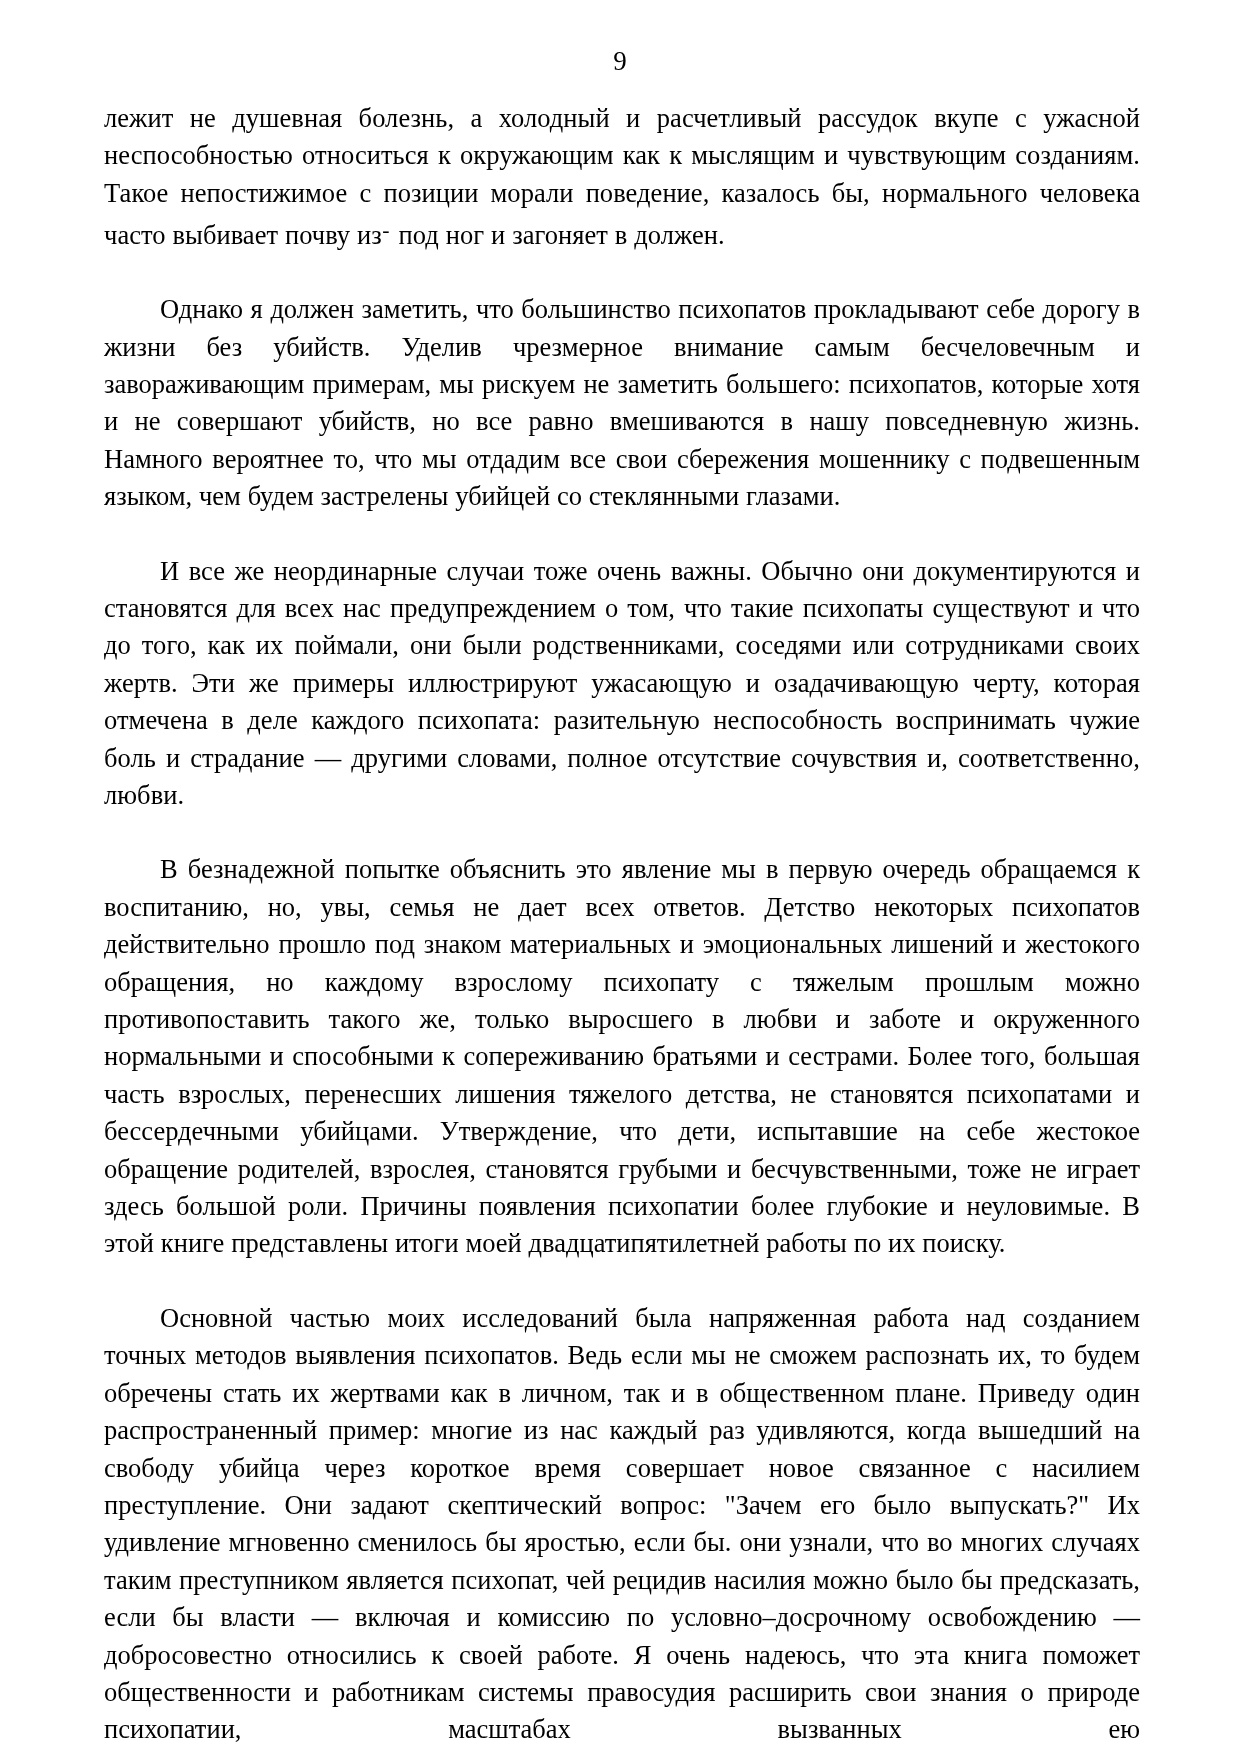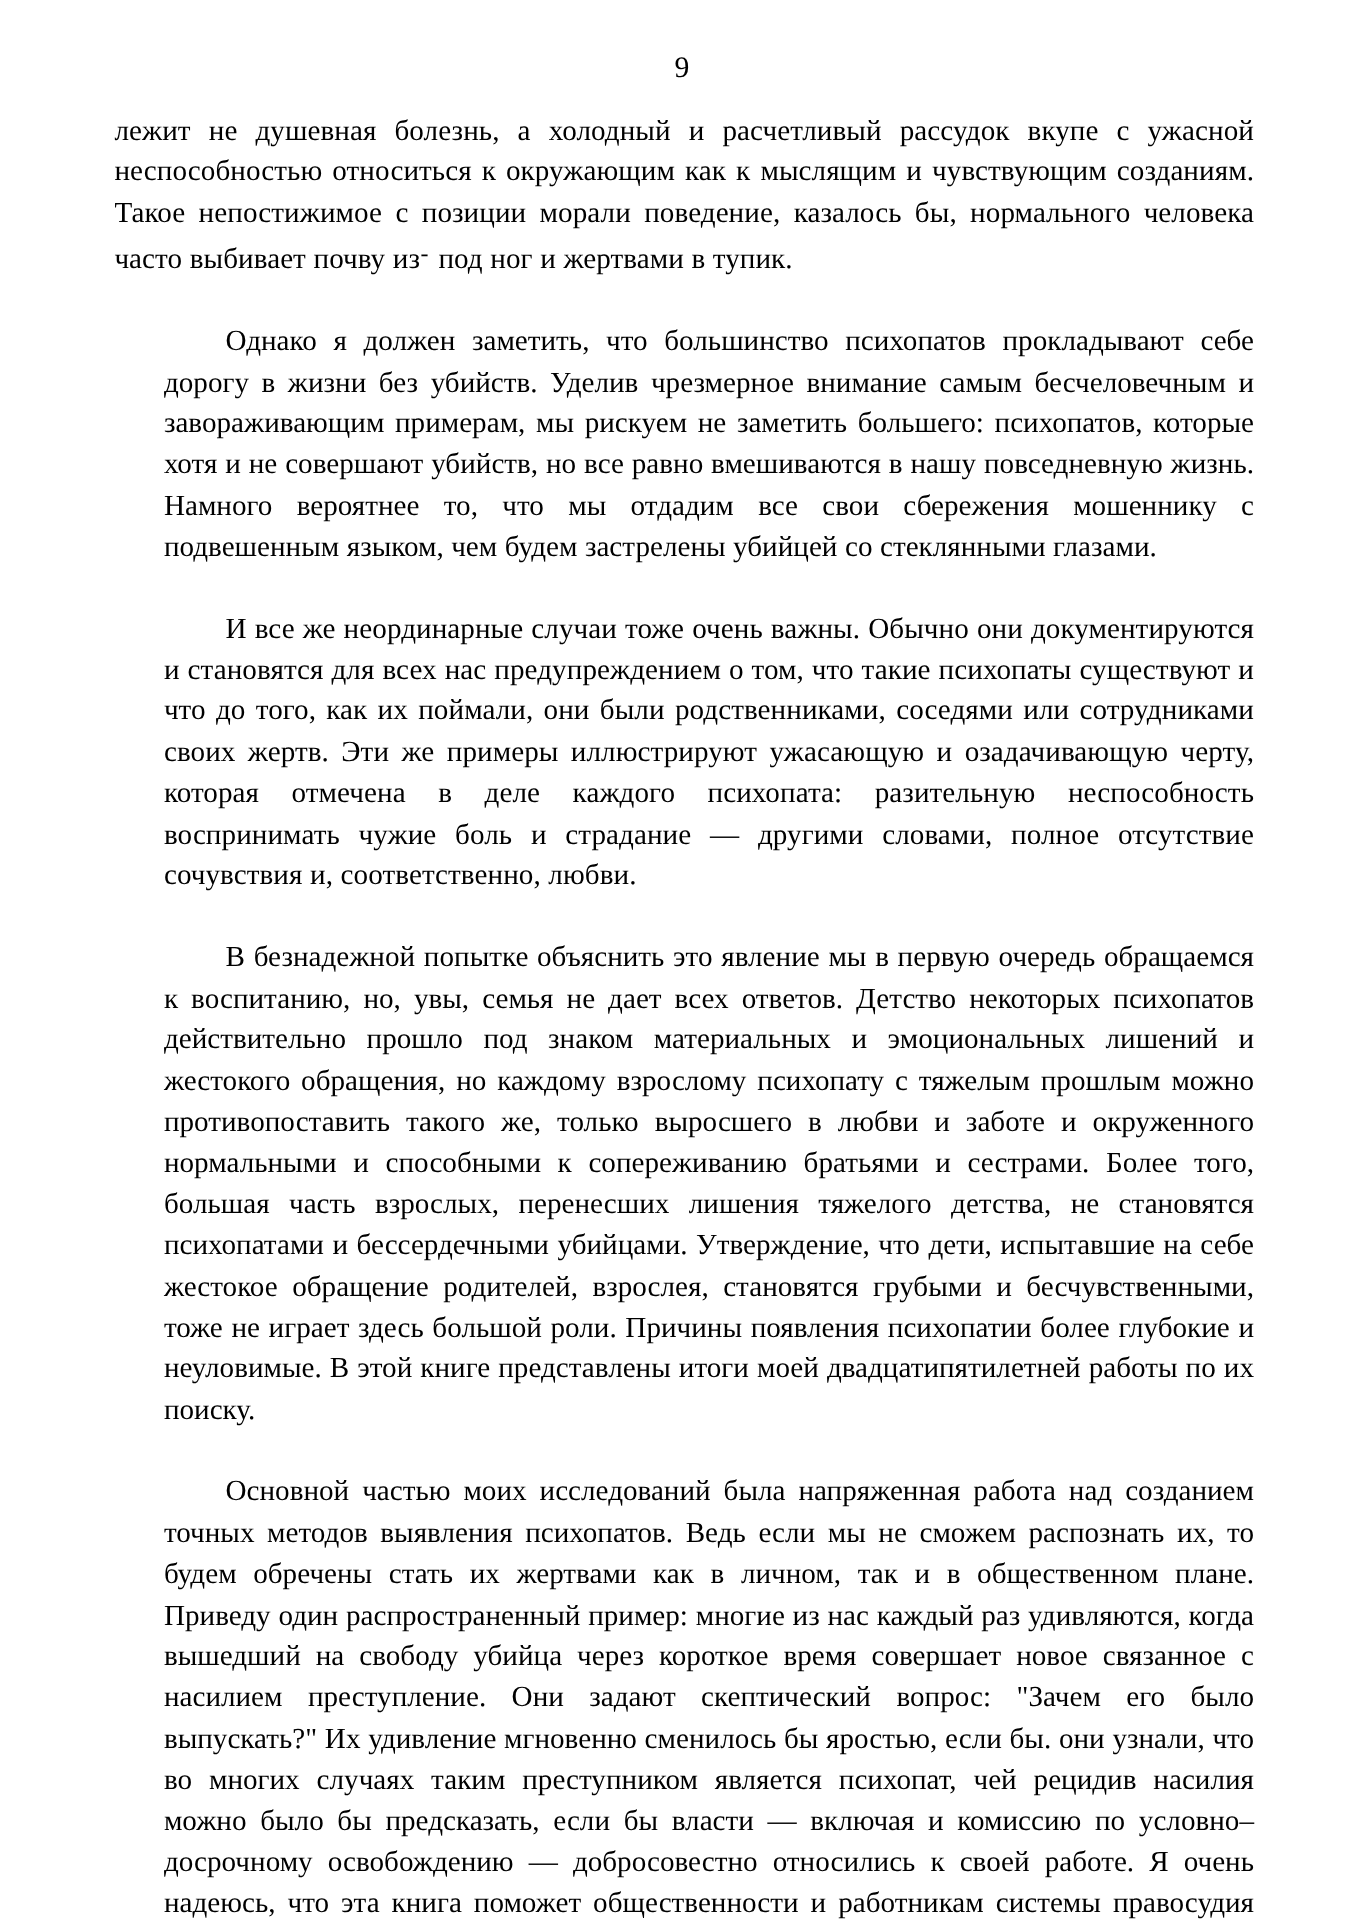--- a/index.html
+++ b/index.html
@@ -43,21 +43,20 @@
     word-spacing: 0.2px;
   }
   .body-text p {
     margin: 0 0 0 0;
     text-indent: 0;
     text-align: justify;
   }
   .body-text p.indent {
     text-indent: 56px;
     margin-top: 37px;
-    margin-left: 45px;
   }
   .body-text p.last-line-justify::after {
     content: "";
     display: inline-block;
     width: 100%;
   }
   
   .p1 { letter-spacing: 0.05px; }
   .p2 { letter-spacing: 0.0px; }
   .p3 { letter-spacing: 0.05px; }
@@ -71,21 +70,21 @@
 </style>
 </head>
 <body>
 
 <div class="page">
 
   <div class="page-number">9</div>
 
   <div class="body-text">
 
-    <p class="p1"><span>лежит не душевная болезнь, а холодный и расчетливый рассудок вкупе с ужасной неспособностью относиться к окружающим как к мыслящим и чувствующим созданиям. Такое непостижимое с позиции морали поведение, казалось бы, нормального человека часто выбивает почву из</span><span class="raised-hyphen">-</span><span> под ног и жертвами в тупик.</span></p>
+    <p class="p1"><span>лежит не душевная болезнь, а холодный и расчетливый рассудок вкупе с ужасной неспособностью относиться к окружающим как к мыслящим и чувствующим созданиям. Такое непостижимое с позиции морали поведение, казалось бы, нормального человека часто выбивает почву из</span><span class="raised-hyphen">-</span><span> под ног и загоняет в должен.</span></p>
 
     <p class="indent p2">Однако я должен заметить, что большинство психопатов прокладывают себе дорогу в жизни без убийств. Уделив чрезмерное внимание самым бесчеловечным и завораживающим примерам, мы рискуем не заметить большего: психопатов, которые хотя и не совершают убийств, но все равно вмешиваются в нашу повседневную жизнь. Намного вероятнее то, что мы отдадим все свои сбережения мошеннику с подвешенным языком, чем будем застрелены убийцей со стеклянными глазами.</p>
 
     <p class="indent p3">И все же неординарные случаи тоже очень важны. Обычно они документируются и становятся для всех нас предупреждением о том, что такие психопаты существуют и что до того, как их поймали, они были родственниками, соседями или сотрудниками своих жертв. Эти же примеры иллюстрируют ужасающую и озадачивающую черту, которая отмечена в деле каждого психопата: разительную неспособность воспринимать чужие боль и страдание — другими словами, полное отсутствие сочувствия и, соответственно, любви.</p>
 
     <p class="indent p4">В безнадежной попытке объяснить это явление мы в первую очередь обращаемся к воспитанию, но, увы, семья не дает всех ответов. Детство некоторых психопатов действительно прошло под знаком материальных и эмоциональных лишений и жестокого обращения, но каждому взрослому психопату с тяжелым прошлым можно противопоставить такого же, только выросшего в любви и заботе и окруженного нормальными и способными к сопереживанию братьями и сестрами. Более того, большая часть взрослых, перенесших лишения тяжелого детства, не становятся психопатами и бессердечными убийцами. Утверждение, что дети, испытавшие на себе жестокое обращение родителей, взрослея, становятся грубыми и бесчувственными, тоже не играет здесь большой роли. Причины появления психопатии более глубокие и неуловимые. В этой книге представлены итоги моей двадцатипятилетней работы по их поиску.</p>
 
     <p class="indent p5 last-line-justify">Основной частью моих исследований была напряженная работа над созданием точных методов выявления психопатов. Ведь если мы не сможем распознать их, то будем обречены стать их жертвами как в личном, так и в общественном плане. Приведу один распространенный пример: многие из нас каждый раз удивляются, когда вышедший на свободу убийца через короткое время совершает новое связанное с насилием преступление. Они задают скептический вопрос: "Зачем его было выпускать?" Их удивление мгновенно сменилось бы яростью, если бы. они узнали, что во многих случаях таким преступником является психопат, чей рецидив насилия можно было бы предсказать, если бы власти — включая и комиссию по условно–досрочному освобождению — добросовестно относились к своей работе. Я очень надеюсь, что эта книга поможет общественности и работникам системы правосудия расширить свои знания о природе психопатии, масштабах вызванных ею</p>
 
   </div>

